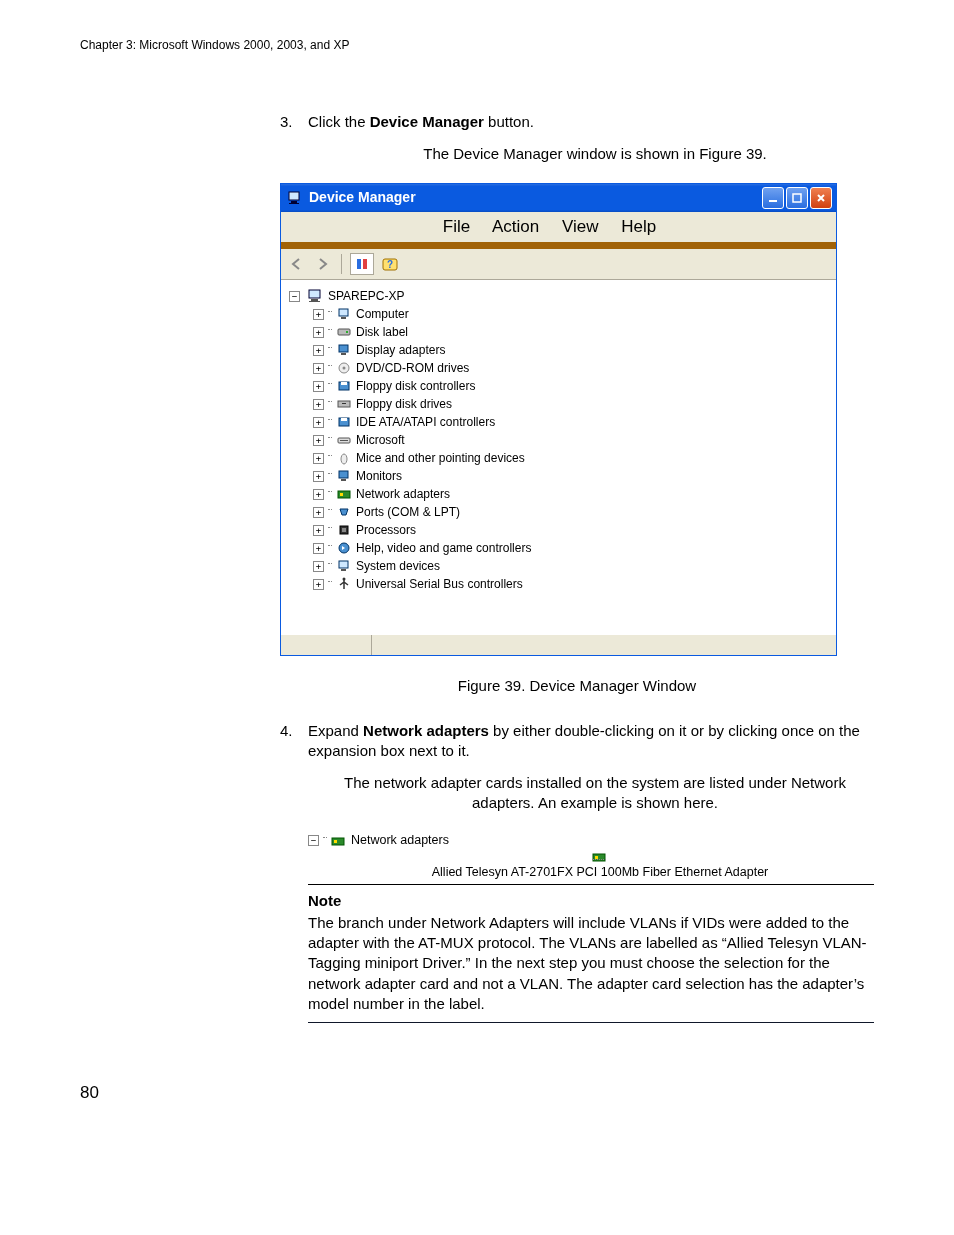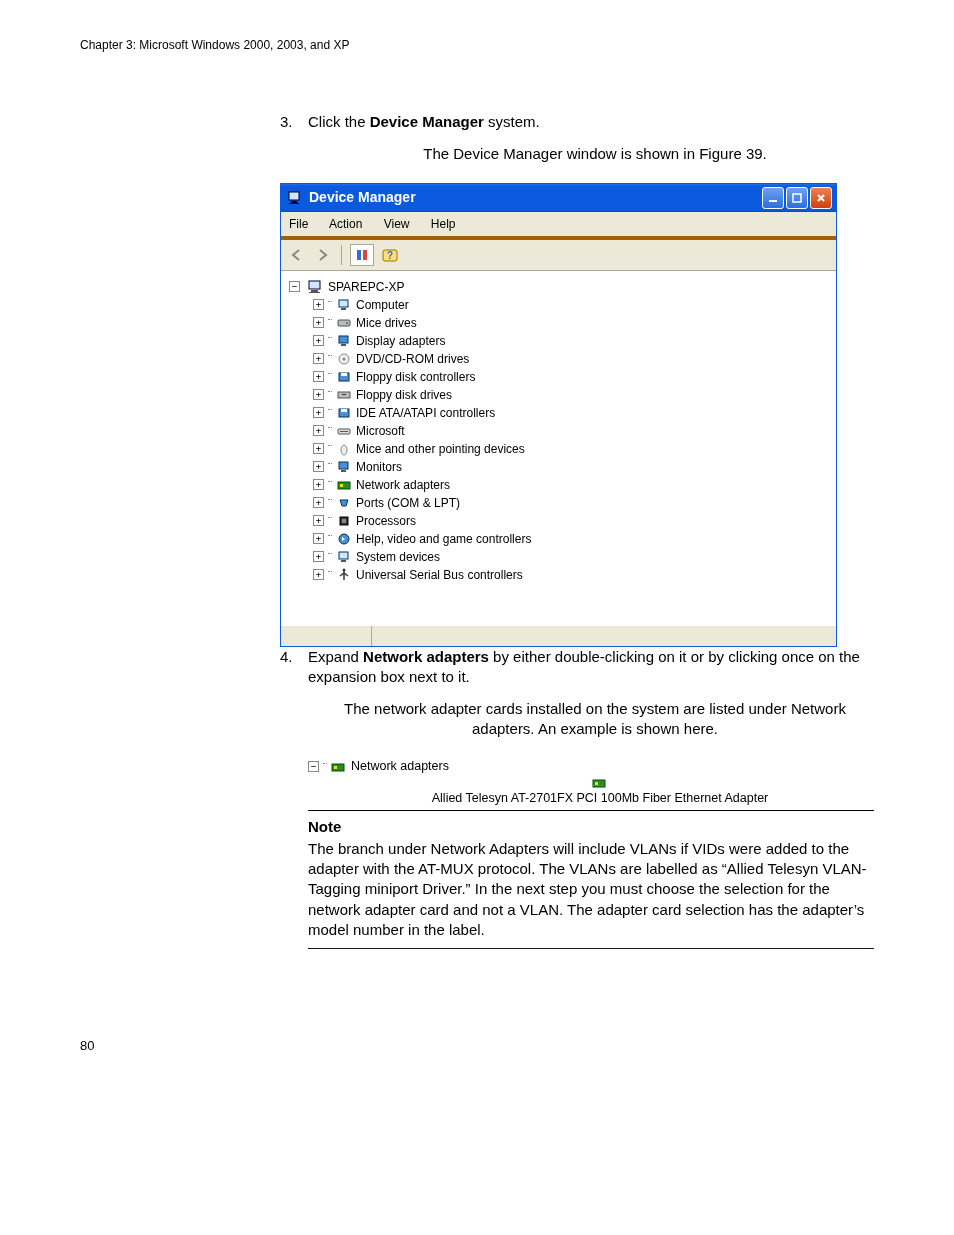--- a/index.html
+++ b/index.html
@@ -72,22 +72,23 @@
     border-radius: 3px;
     margin-left: 2px;
     display: flex; align-items: center; justify-content: center;
     color: #fff; font-weight: bold;
     box-sizing: border-box;
   }
   .winbtn.close { background: linear-gradient(to bottom, #f08050, #d04010); }
   .menubar {
     background: #ece9d8;
     padding: 4px 8px;
-    border-bottom: 4px solid #a16207;
-    font-size: 12px;
+    border-bottom: 7px solid #a16207;
+    font-size: 17px;
+    text-align: center;
   }
   .menubar span { margin-right: 18px; }
   .toolbar {
     background: #ece9d8;
     padding: 4px 6px;
     border-bottom: 1px solid #aca899;
     display: flex;
     align-items: center;
     gap: 6px;
   }
@@ -152,37 +153,37 @@
     border-top: 1px solid #000;
     border-bottom: 1px solid #0f172a;
     margin-left: 28px;
     margin-top: 16px;
     padding: 6px 0 8px 0;
     font-size: 15px;
     line-height: 1.35;
   }
   .note-title { font-weight: bold; margin-bottom: 2px; }
   .pagenum {
-    font-size: 13px;
-    margin-top: 89px;
+    font-size: 17px;
+    margin-top: 60px;
   }
   svg { display:block; }
 </style>
 </head>
 <body>
 
 <div class="page">
   <div class="chapter-header">Chapter 3: Microsoft Windows 2000, 2003, and XP</div>
 
   <div class="content">
 
     <div class="step">
       <div class="step-num">3.</div>
       <div class="step-body">
-        <span>Click the </span><span class="bold">Device Manager</span><span> system.</span>
+        <span>Click the </span><span class="bold">Device Manager</span><span> button.</span>
       </div>
     </div>
     <div class="step-para">The Device Manager window is shown in Figure 39.</div>
 
     <div class="devmgr-window">
       <div class="titlebar">
         <span class="ticon">
           <svg width="16" height="16">
               <rect x="2" y="2" width="10" height="8" fill="#cfe8ff" stroke="#003"></rect>
               <rect x="4" y="11" width="6" height="2" fill="#003"></rect>
@@ -264,21 +265,21 @@
             </div>
             <div class="tree-row indent2">
               <span class="expander">+</span>
               <span style="width:4px;border-bottom:1px dotted #888;position:relative;top:-3px;"></span>
               <span class="node-icon">
                 <svg width="14" height="14">
                   <rect x="1" y="4" width="12" height="6" rx="1" fill="#bbb" stroke="#555"></rect>
                   <circle cx="10" cy="7" r="1" fill="#0a0"></circle>
                 </svg>
               </span>
-              <span>Mice drives</span>
+              <span>Disk label</span>
             </div>
             <div class="tree-row indent2">
               <span class="expander">+</span>
               <span style="width:4px;border-bottom:1px dotted #888;position:relative;top:-3px;"></span>
               <span class="node-icon">
                 <svg width="14" height="14">
                   <rect x="2" y="2" width="9" height="7" fill="#4a90d0" stroke="#036"></rect>
                   <rect x="4" y="10" width="5" height="2" fill="#555"></rect>
                 </svg>
               </span>
@@ -426,20 +427,21 @@
               <span>Universal Serial Bus controllers</span>
             </div>
           </div>
       </div>
       <div class="statusbar">
           <div></div>
           <div style="flex:1"></div>
         </div>
     </div>
 
+    <div class="figure-caption">Figure 39. Device Manager Window</div>
 
     <div class="step">
       <div class="step-num">4.</div>
       <div class="step-body">
         <span>Expand </span><span class="bold">Network adapters</span><span> by either double-clicking on it or by clicking once on the expansion box next to it.</span>
       </div>
     </div>
     <div class="step-para">The network adapter cards installed on the system are listed under Network adapters. An example is shown here.</div>
 
     <div class="net-expand">

